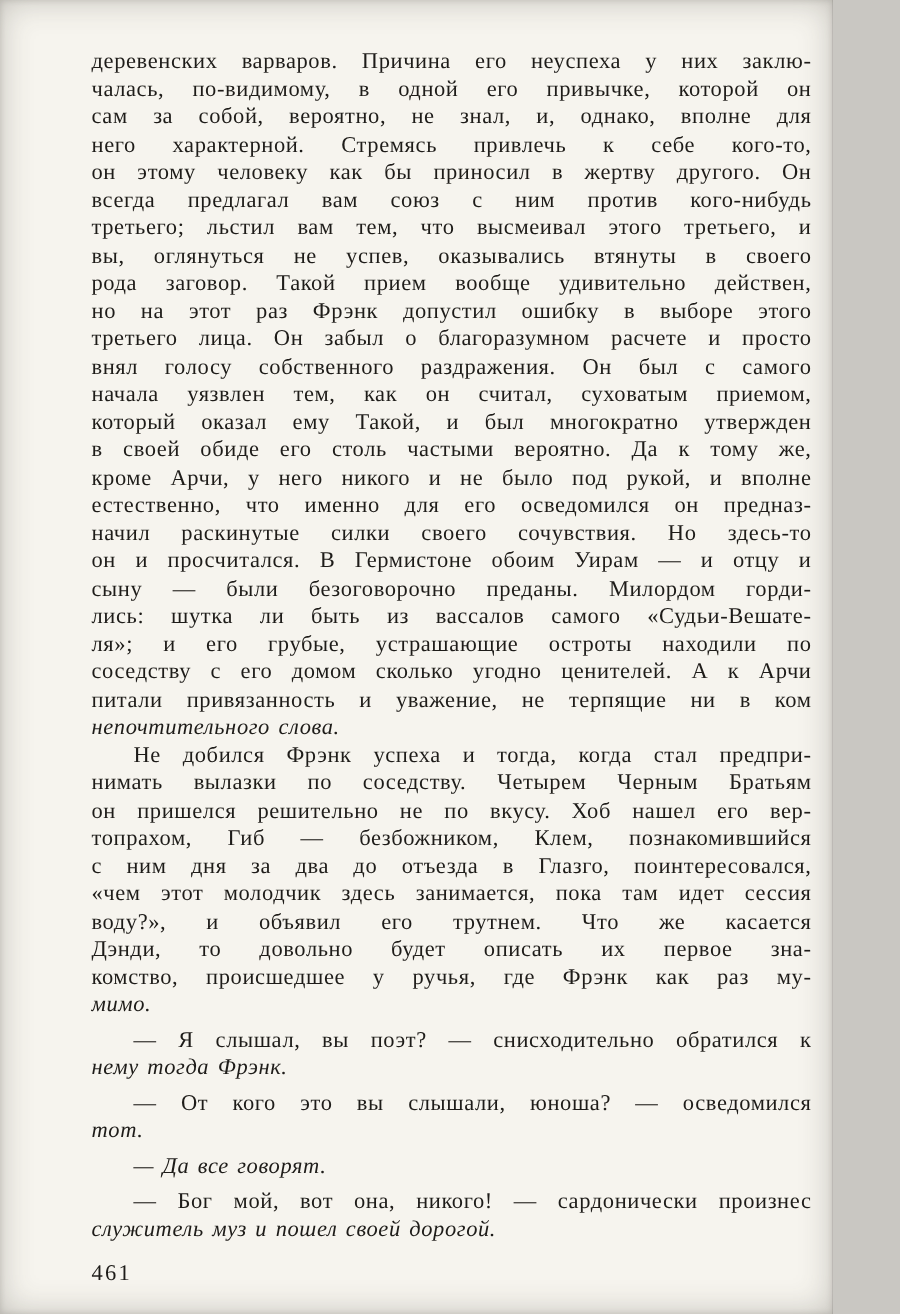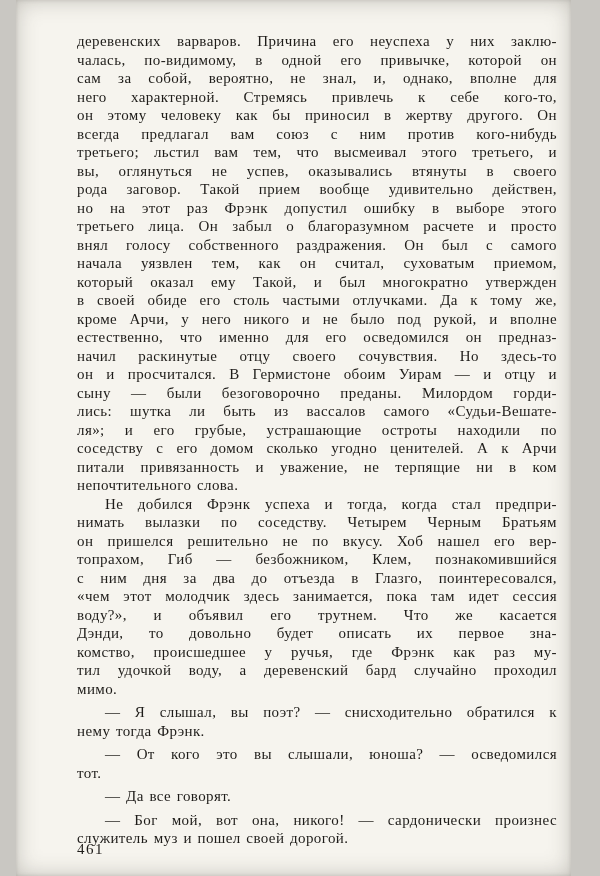--- a/index.html
+++ b/index.html
@@ -7,38 +7,37 @@
     width: 600px; height: 876px;
     background: #c9c7c2;
     font-family: "Liberation Serif", serif;
     overflow: hidden;
   }
   .page {
     position: relative;
     width: 555px; height: 876px;
     background: #f6f4ee;
     box-shadow: inset 0 0 22px rgba(60,58,52,0.28), inset 0 0 4px rgba(60,58,52,0.18);
-    margin-left: 16px;
   }
   .text-block {
     position: absolute;
     left: 61px; top: 32px; width: 480px;
     color: #1e1c19;
     font-size: 15px;
     line-height: 18.5px;
     letter-spacing: 0.4px;
     word-spacing: 1.5px;
   }
   .paragraph { margin: 0; }
   .paragraph.spaced { margin-top: 5px; }
   .line {
     text-align: justify;
     text-align-last: justify;
   }
-  .line.last { text-align-last: left; }
+  .line.last { text-align-last: left; font-style: italic; }
   .line.indent { text-indent: 28px; }
   .page-number {
     position: absolute;
     top: 841px; left: 61px; width: 480px;
     font-size: 15px;
     letter-spacing: 1.5px;
     color: #1e1c19;
   }
 </style>
 </head>
@@ -54,43 +53,42 @@
         <div class="line">он этому человеку как бы приносил в жертву другого. Он</div>
         <div class="line">всегда предлагал вам союз с ним против кого-нибудь</div>
         <div class="line">третьего; льстил вам тем, что высмеивал этого третьего, и</div>
         <div class="line">вы, оглянуться не успев, оказывались втянуты в своего</div>
         <div class="line">рода заговор. Такой прием вообще удивительно действен,</div>
         <div class="line">но на этот раз Фрэнк допустил ошибку в выборе этого</div>
         <div class="line">третьего лица. Он забыл о благоразумном расчете и просто</div>
         <div class="line">внял голосу собственного раздражения. Он был с самого</div>
         <div class="line">начала уязвлен тем, как он считал, суховатым приемом,</div>
         <div class="line">который оказал ему Такой, и был многократно утвержден</div>
-        <div class="line">в своей обиде его столь частыми отлучками. Да к тому же,</div>
+        <div class="line">в своей обиде его столь частыми вероятно. Да к тому же,</div>
         <div class="line">кроме Арчи, у него никого и не было под рукой, и вполне</div>
         <div class="line">естественно, что именно для его осведомился он предназ-</div>
-        <div class="line">начил раскинутые отцу своего сочувствия. Но здесь-то</div>
+        <div class="line">начил раскинутые силки своего сочувствия. Но здесь-то</div>
         <div class="line">он и просчитался. В Гермистоне обоим Уирам — и отцу и</div>
         <div class="line">сыну — были безоговорочно преданы. Милордом горди-</div>
         <div class="line">лись: шутка ли быть из вассалов самого «Судьи-Вешате-</div>
         <div class="line">ля»; и его грубые, устрашающие остроты находили по</div>
         <div class="line">соседству с его домом сколько угодно ценителей. А к Арчи</div>
         <div class="line">питали привязанность и уважение, не терпящие ни в ком</div>
         <div class="line last">непочтительного слова.</div>
       </div>
       <div class="paragraph">
         <div class="line indent">Не добился Фрэнк успеха и тогда, когда стал предпри-</div>
         <div class="line">нимать вылазки по соседству. Четырем Черным Братьям</div>
         <div class="line">он пришелся решительно не по вкусу. Хоб нашел его вер-</div>
         <div class="line">топрахом, Гиб — безбожником, Клем, познакомившийся</div>
         <div class="line">с ним дня за два до отъезда в Глазго, поинтересовался,</div>
         <div class="line">«чем этот молодчик здесь занимается, пока там идет сессия</div>
         <div class="line">воду?», и объявил его трутнем. Что же касается</div>
         <div class="line">Дэнди, то довольно будет описать их первое зна-</div>
         <div class="line">комство, происшедшее у ручья, где Фрэнк как раз му-</div>
-        <div class="line">тил удочкой воду, а деревенский бард случайно проходил</div>
         <div class="line last">мимо.</div>
       </div>
       <div class="paragraph spaced">
         <div class="line indent">— Я слышал, вы поэт? — снисходительно обратился к</div>
         <div class="line last">нему тогда Фрэнк.</div>
       </div>
       <div class="paragraph spaced">
         <div class="line indent">— От кого это вы слышали, юноша? — осведомился</div>
         <div class="line last">тот.</div>
       </div>

